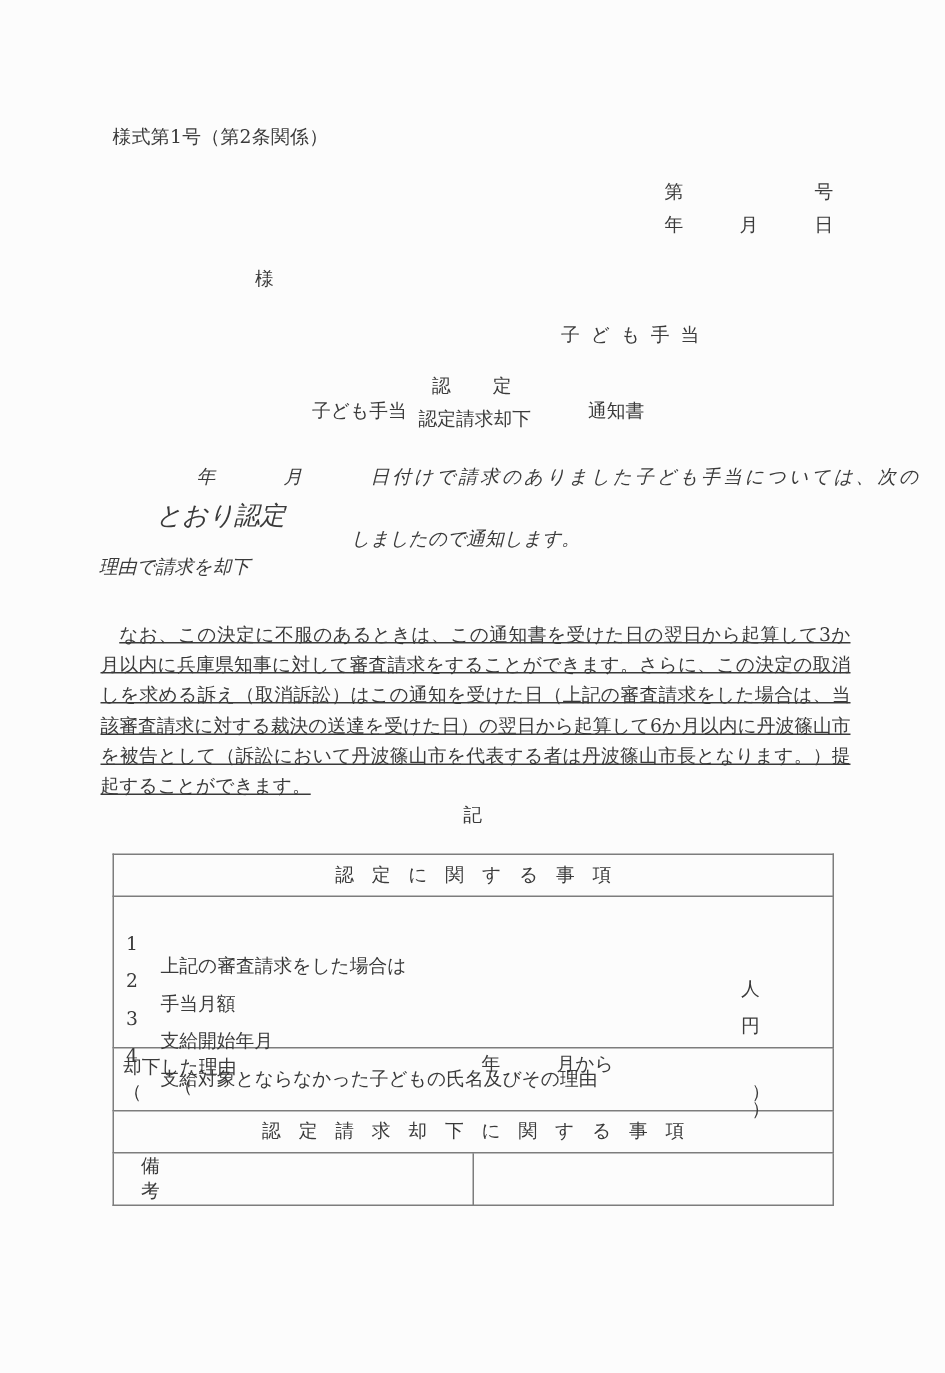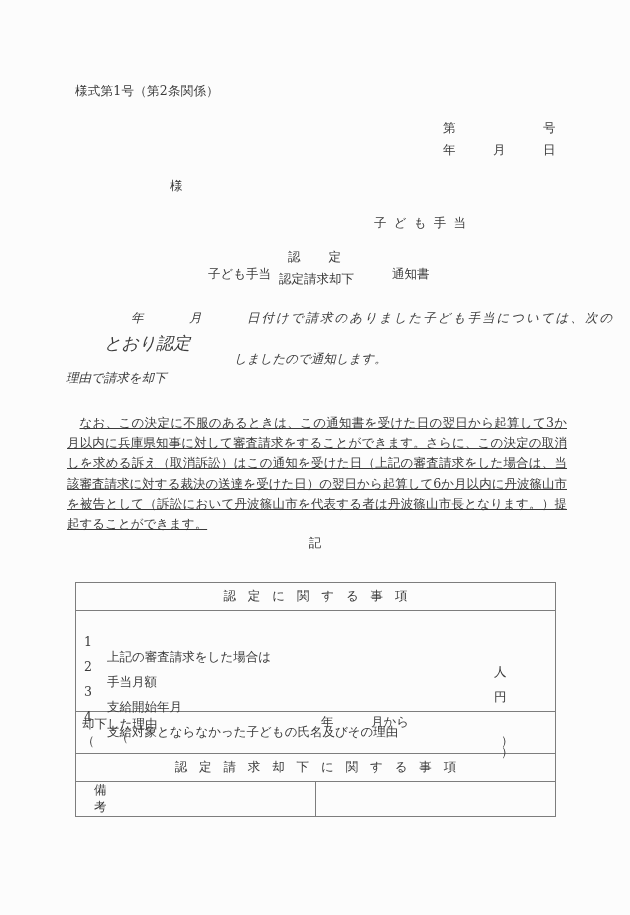--- a/index.html
+++ b/index.html
@@ -145,21 +145,20 @@
   }
 
   
   #particulars-table {
     position: absolute;
     left: 75px; top: 569px;
     width: 481px;
     border-collapse: collapse;
     table-layout: fixed;
     font-size: 12.5px;
-    margin-top: 13px;
   }
   #particulars-table td {
     border: 1px solid #7d7d7d;
     padding: 0;
     vertical-align: top;
     color: #3a3a3a;
   }
   .sect-head {
     height: 27px;
     text-align: center;

